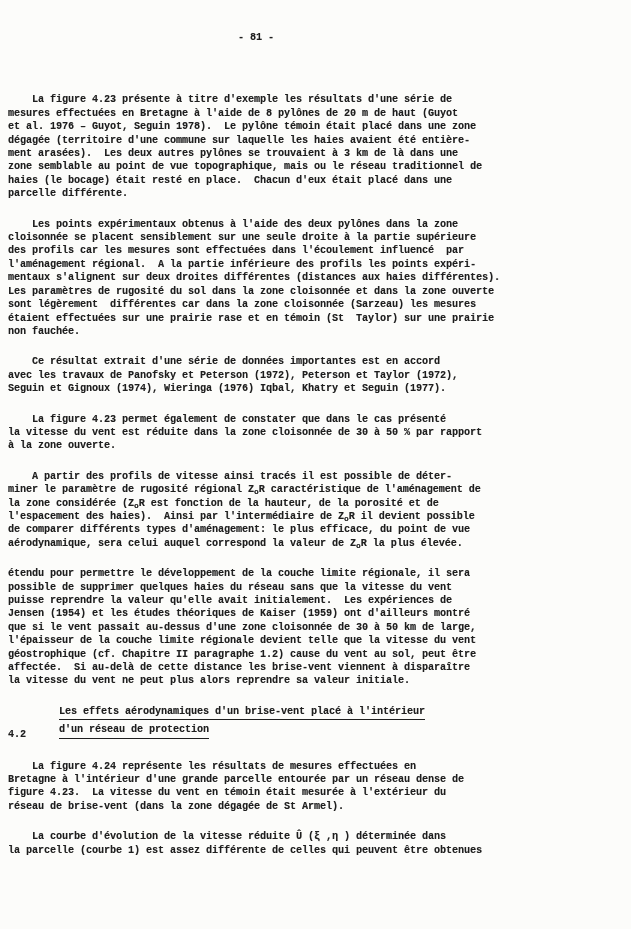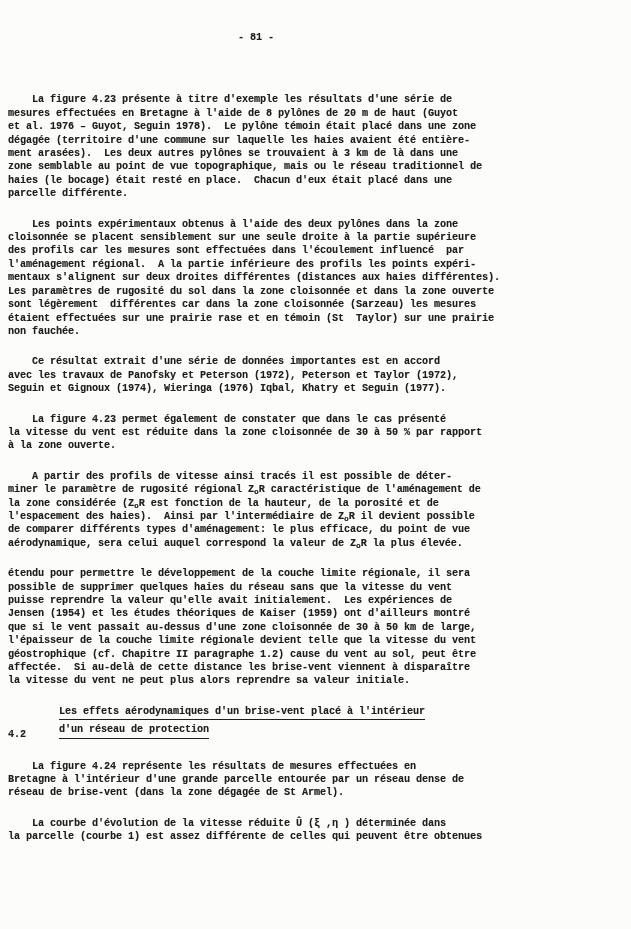--- a/index.html
+++ b/index.html
@@ -121,20 +121,21 @@
       <div class="heading">
         <span class="hnum">4.2</span>
         <div class="htitle">
           <div class="hline">Les effets aérodynamiques d'un brise-vent placé à l'intérieur</div>
           <div class="hline">d'un réseau de protection</div>
         </div>
       </div>
       <div class="para">
         <div class="line">    La figure 4.24 représente les résultats de mesures effectuées en</div>
         <div class="line">Bretagne à l'intérieur d'une grande parcelle entourée par un réseau dense de</div>
+        <div class="line">figure 4.23.  La vitesse du vent en témoin était mesurée à l'extérieur du</div>
         <div class="line">réseau de brise-vent (dans la zone dégagée de St Armel).</div>
       </div>
       <div class="para">
         <div class="line">    La courbe d'évolution de la vitesse réduite Û (ξ ,η ) déterminée dans</div>
         <div class="line">la parcelle (courbe 1) est assez différente de celles qui peuvent être obtenues</div>
       </div>
     </div>
 </div>
 
 </body></html>

